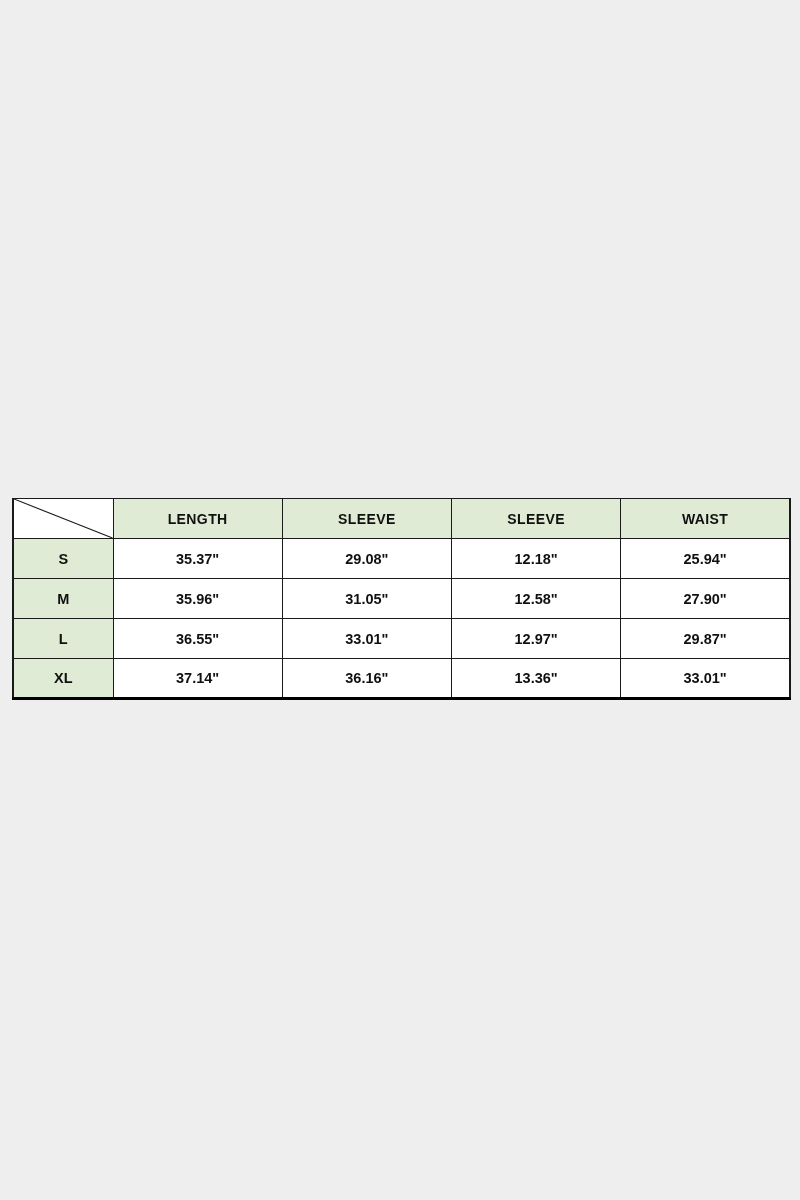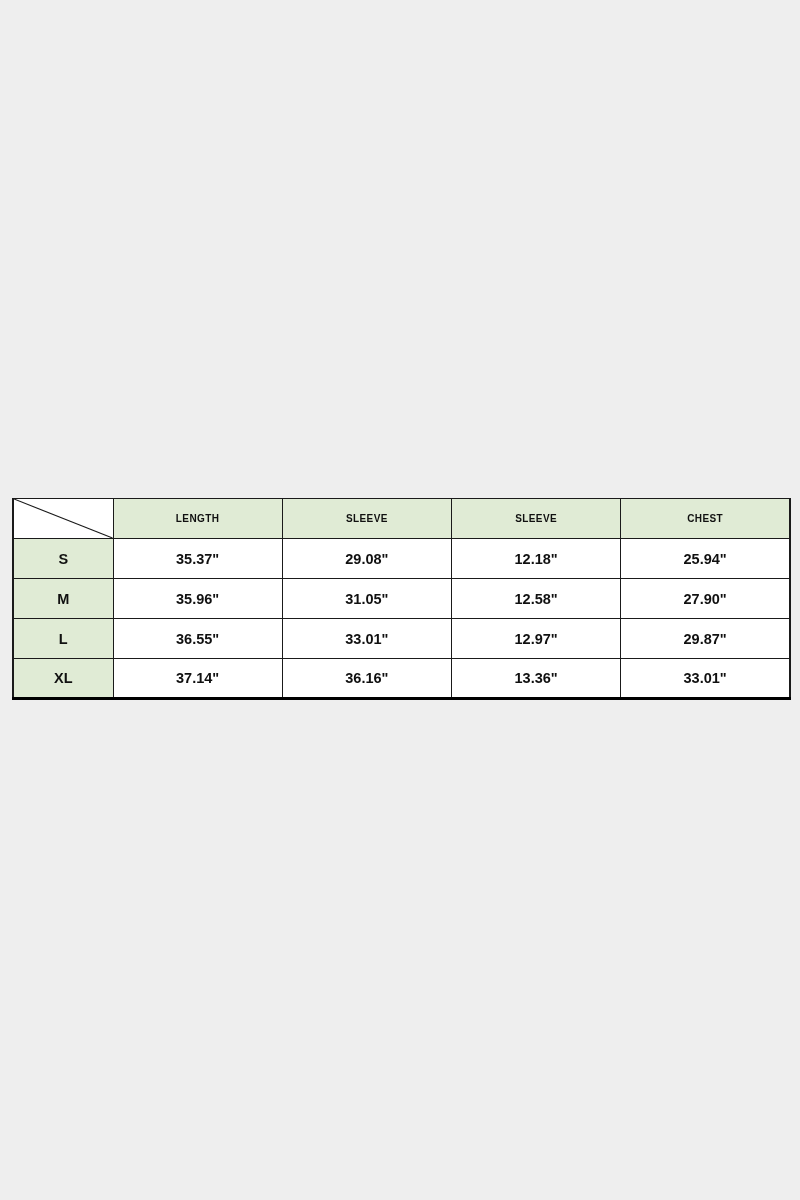--- a/index.html
+++ b/index.html
@@ -47,21 +47,21 @@
     font-size: 14.5px;
     color: #101010;
     background: #ffffff;
     box-sizing: border-box;
   }
 
   table.size-chart thead th {
     background: #e0ebd5;
     font-weight: 700;
     letter-spacing: 0.4px;
-    font-size: 10px;
+    font-size: 14px;
   }
 
   
   th.corner-cell {
     background: #ffffff !important;
     padding: 0;
     position: relative;
   }
   th.corner-cell .diag-svg {
     display: block;
@@ -98,21 +98,21 @@
     <thead>
       <tr>
         <th class="corner-cell">
           <svg class="diag-svg" viewBox="0 0 100 40" preserveAspectRatio="none">
             <line x1="0" y1="0" x2="100" y2="40" stroke="#1a1a1a" stroke-width="1.1" vector-effect="non-scaling-stroke"></line>
           </svg>
         </th>
         <th>LENGTH</th>
         <th>SLEEVE</th>
         <th>SLEEVE</th>
-        <th>CHEST</th>
+        <th>WAIST</th>
       </tr>
     </thead>
     <tbody>
       <tr>
         <th class="size-label">S</th>
         <td class="measure-cell">35.37"</td>
         <td class="measure-cell">29.08"</td>
         <td class="measure-cell">12.18"</td>
         <td class="measure-cell">25.94"</td>
       </tr>

